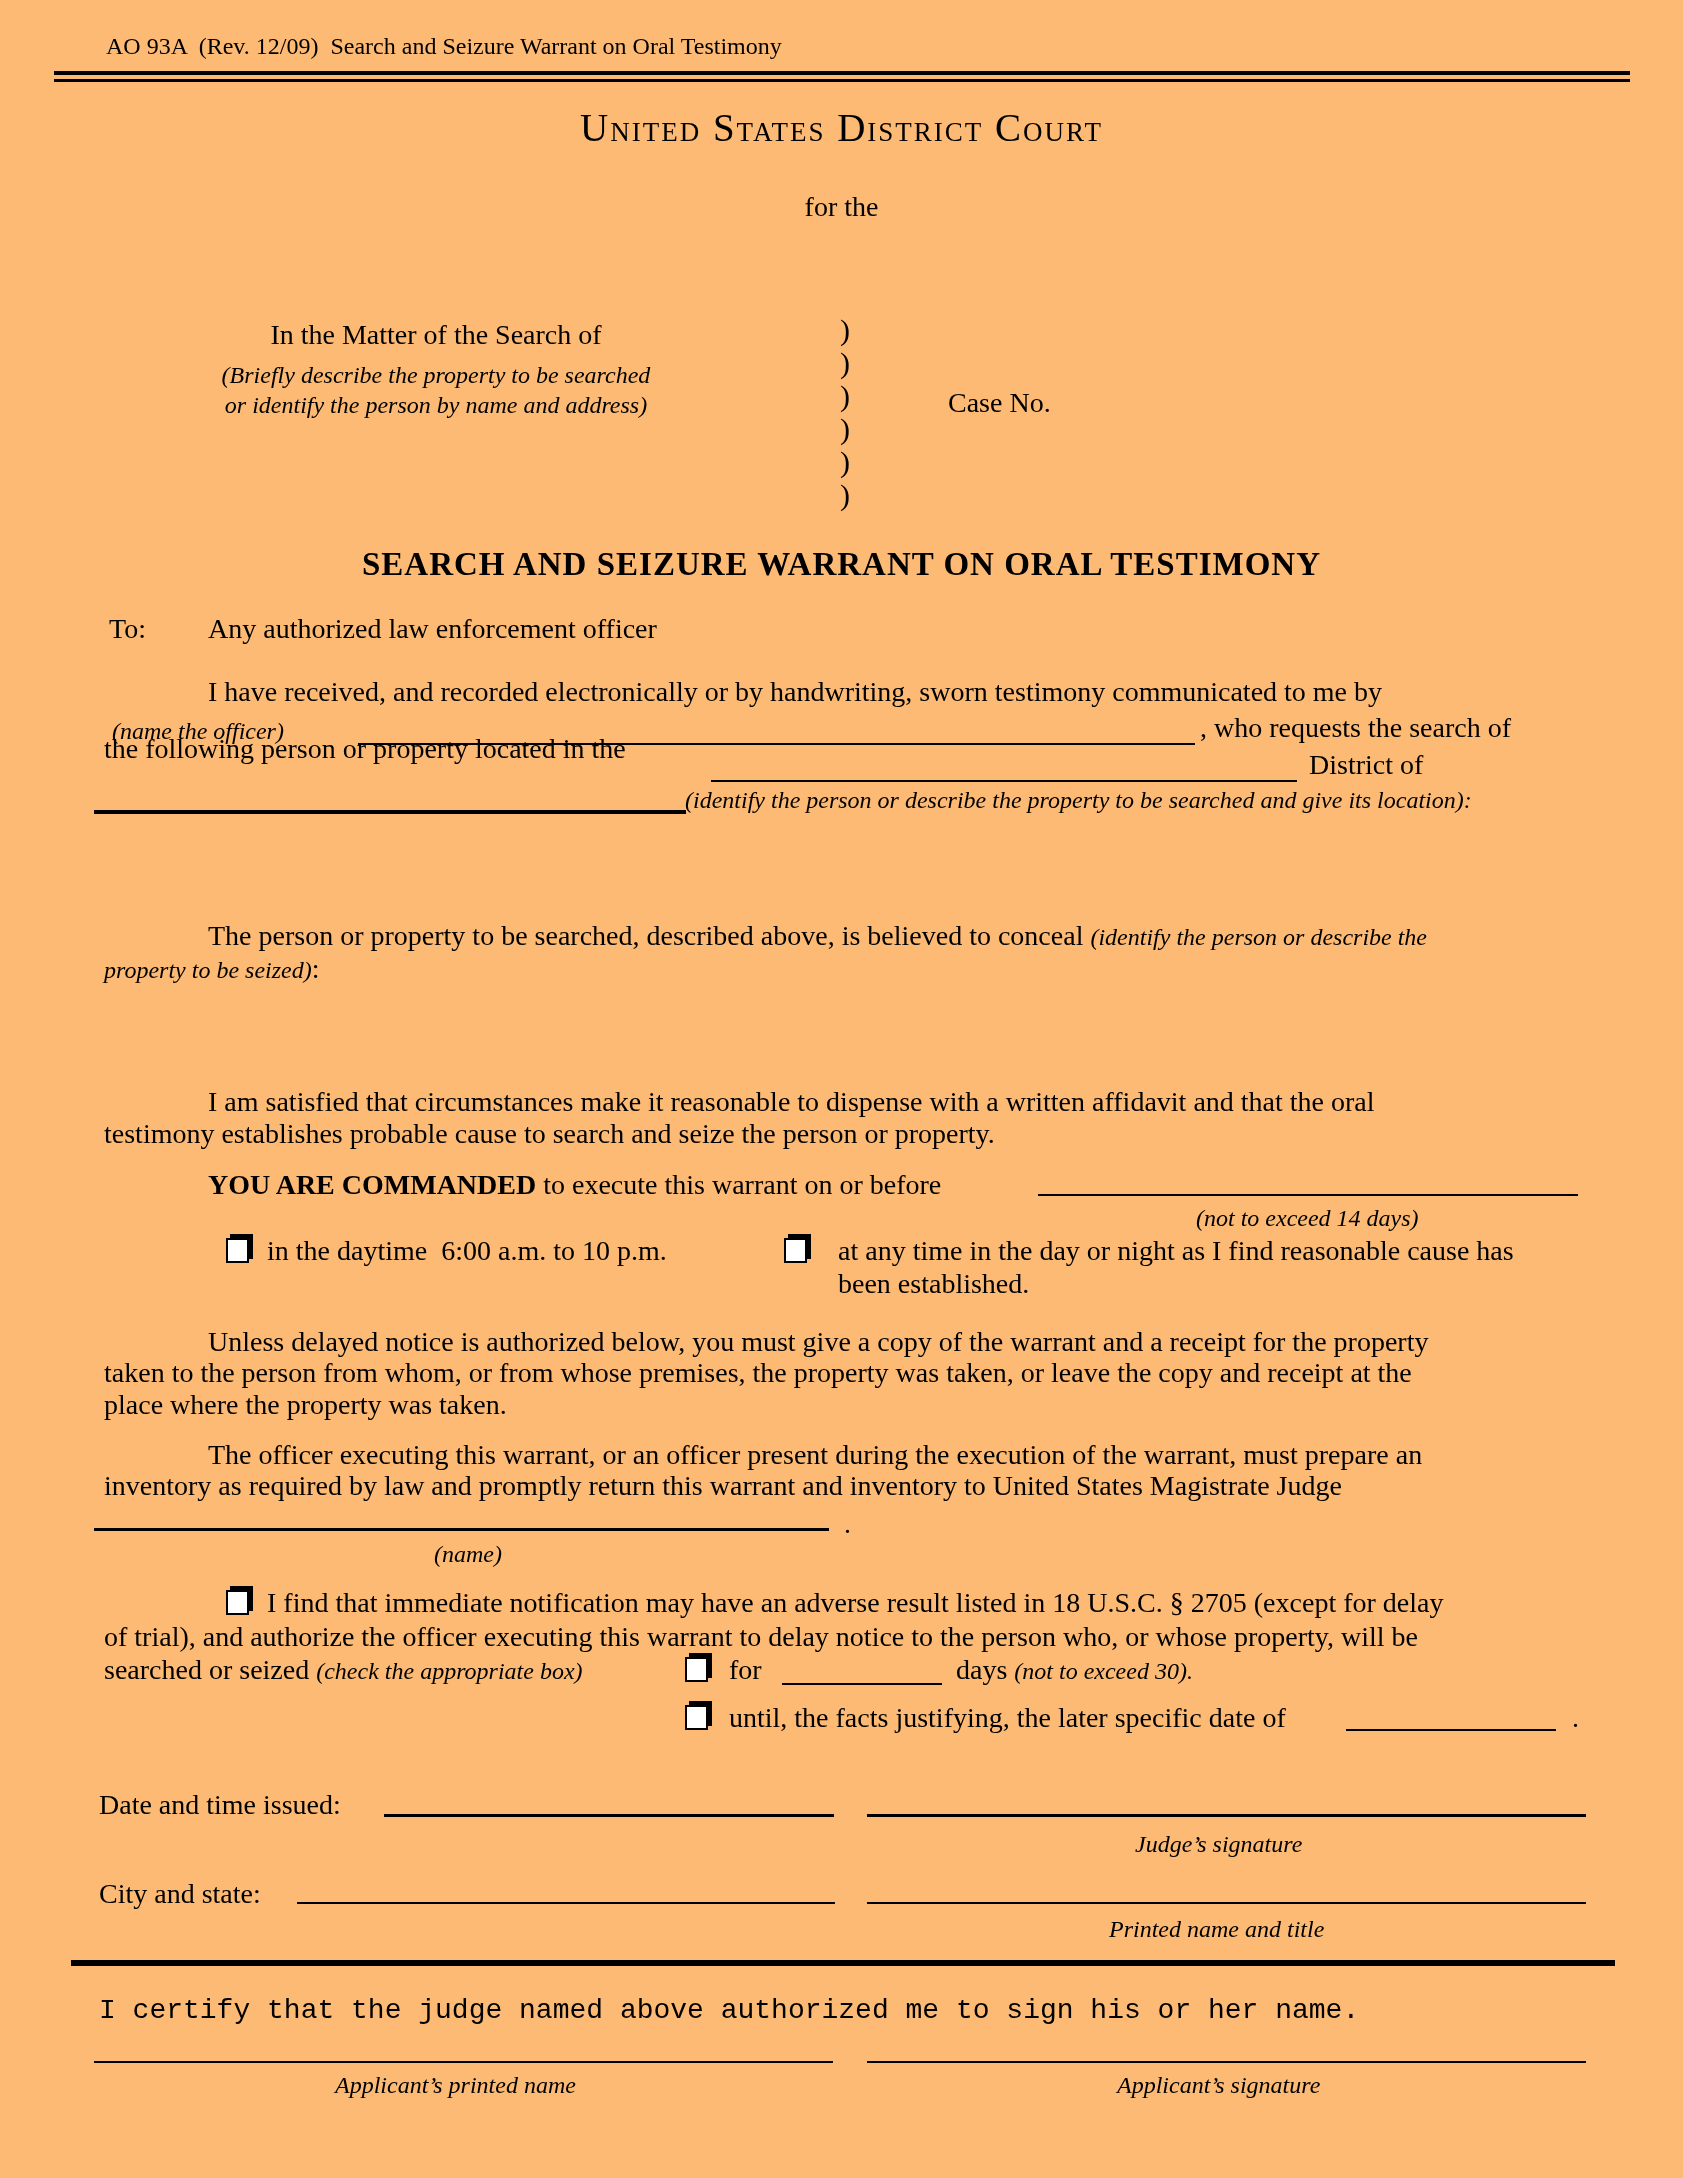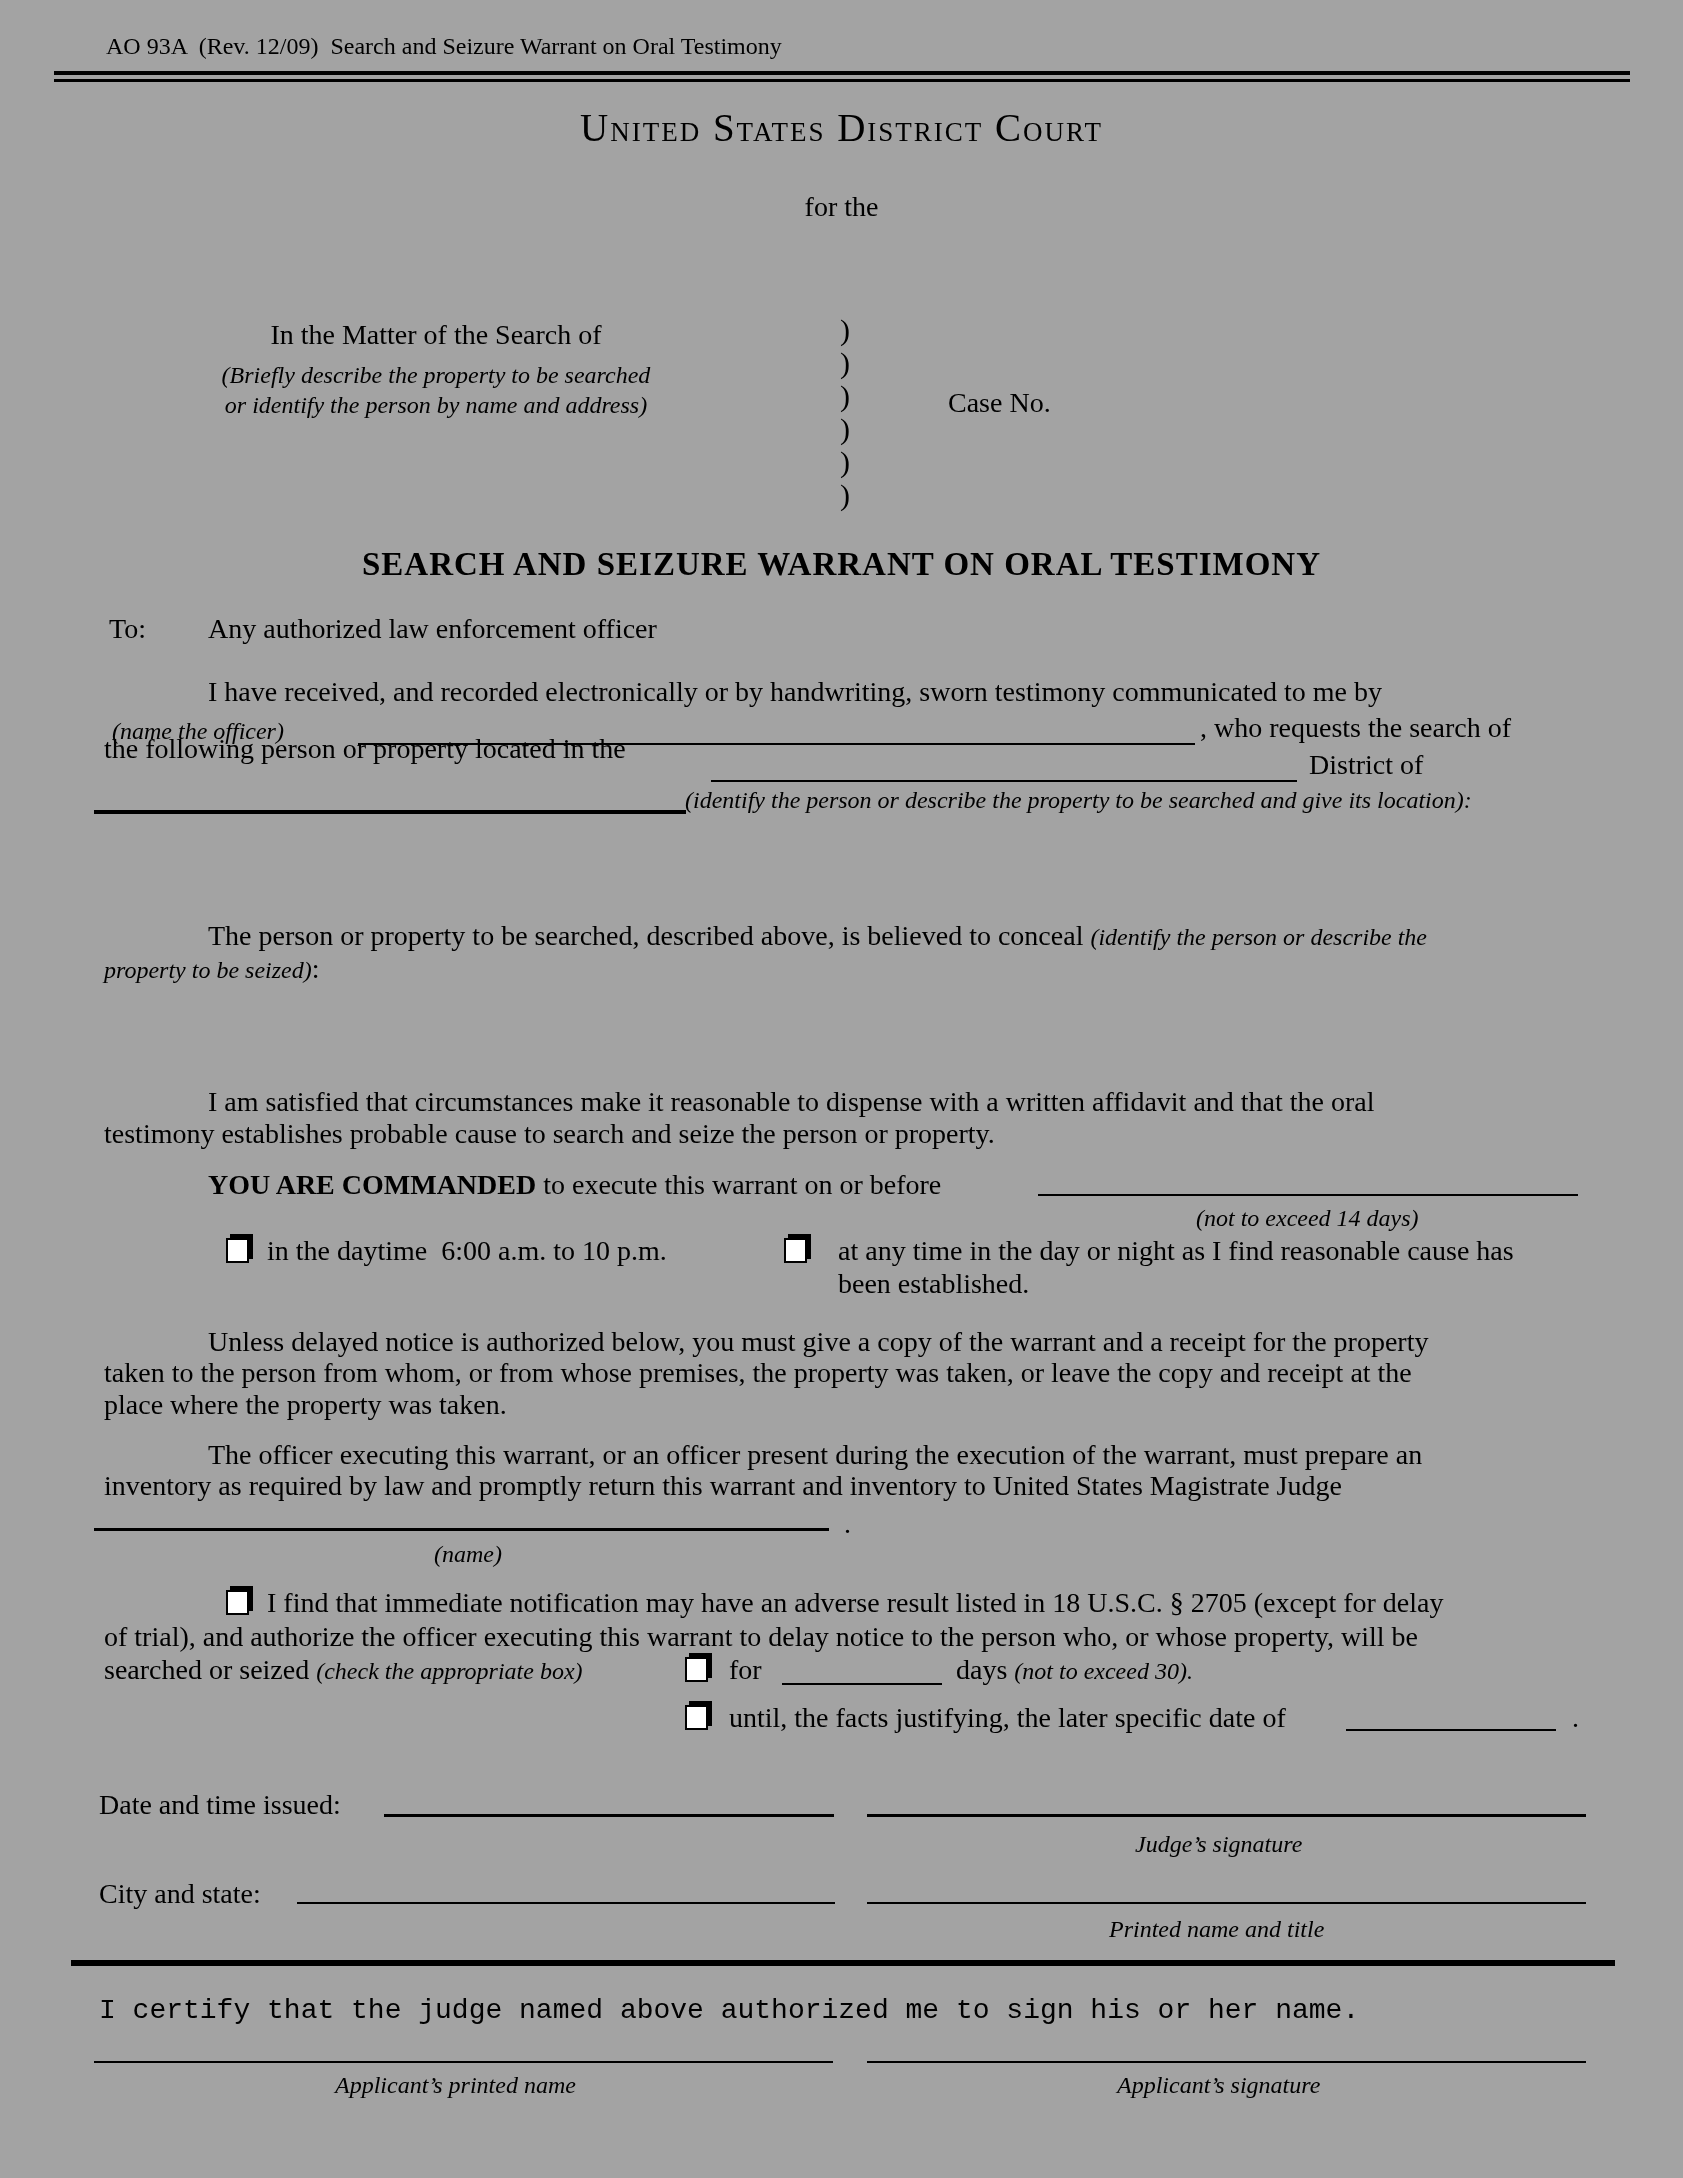--- a/index.html
+++ b/index.html
@@ -1,16 +1,16 @@
 <!DOCTYPE html>
 <html><head>
 <meta charset="utf-8">
 <style>
   html,body{margin:0;padding:0;background:#fff;}
-  .page{position:relative;width:1683px;height:2178px;background:#a3a3a3;color:#000;
+  .page{position:relative;width:1683px;height:2178px;background:#fdba74;color:#000;
         font-family:"Liberation Serif","DejaVu Serif",serif;overflow:hidden;}
   .t{position:absolute;white-space:pre;font-size:28px;line-height:1.2;}
   .cap{position:absolute;white-space:pre;font-style:italic;font-size:24px;line-height:1.2;}
   .icap{font-style:italic;font-size:24px;}
   .b{font-weight:bold;}
   .center{left:0;width:100%;text-align:center;}
   .blank{position:absolute;border-bottom:2px solid #000;height:0;}
   .blank.th{border-bottom-width:4px;}
   .blank.md{border-bottom-width:3px;}
   .cb{position:absolute;width:19px;height:21px;border:2px solid #000;background:#fff;

